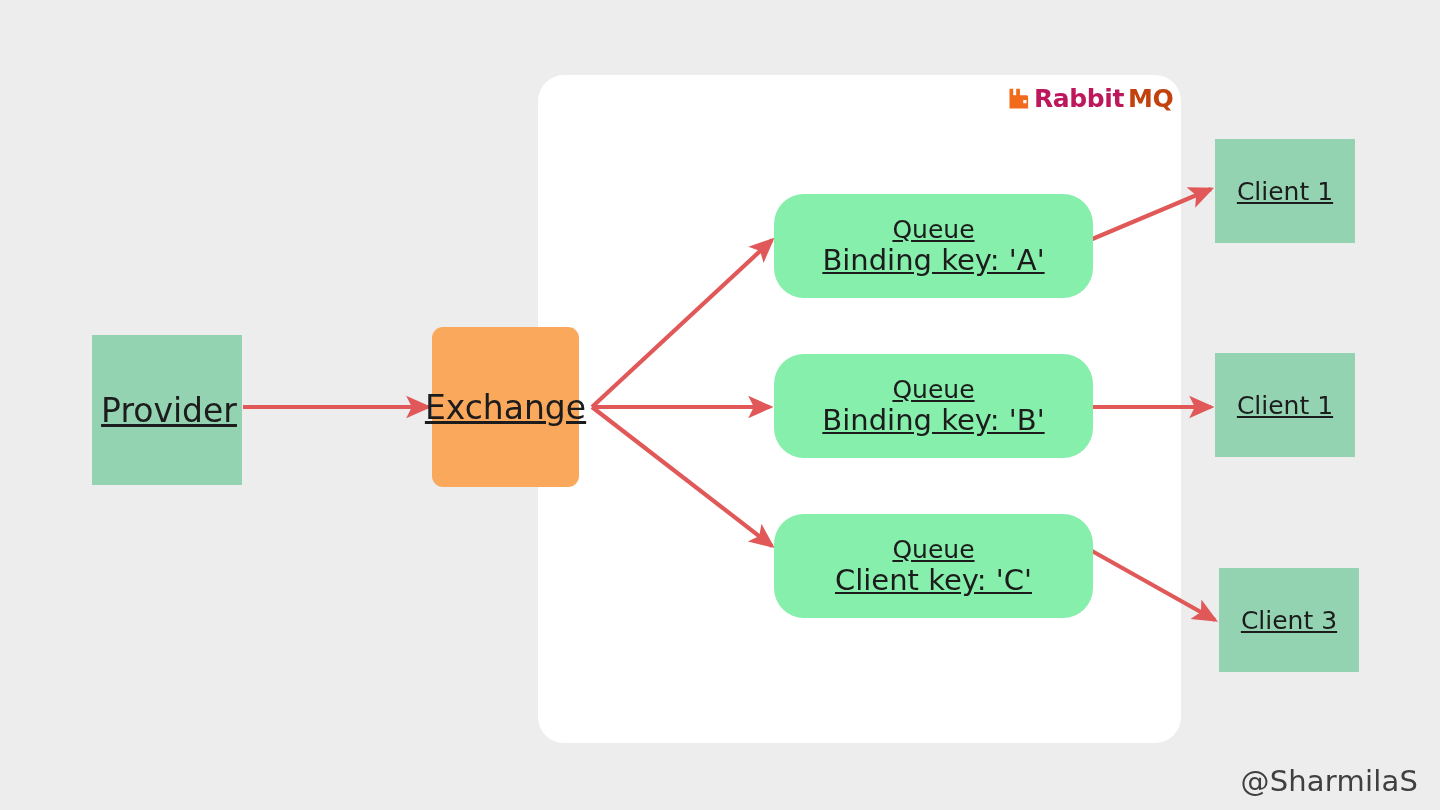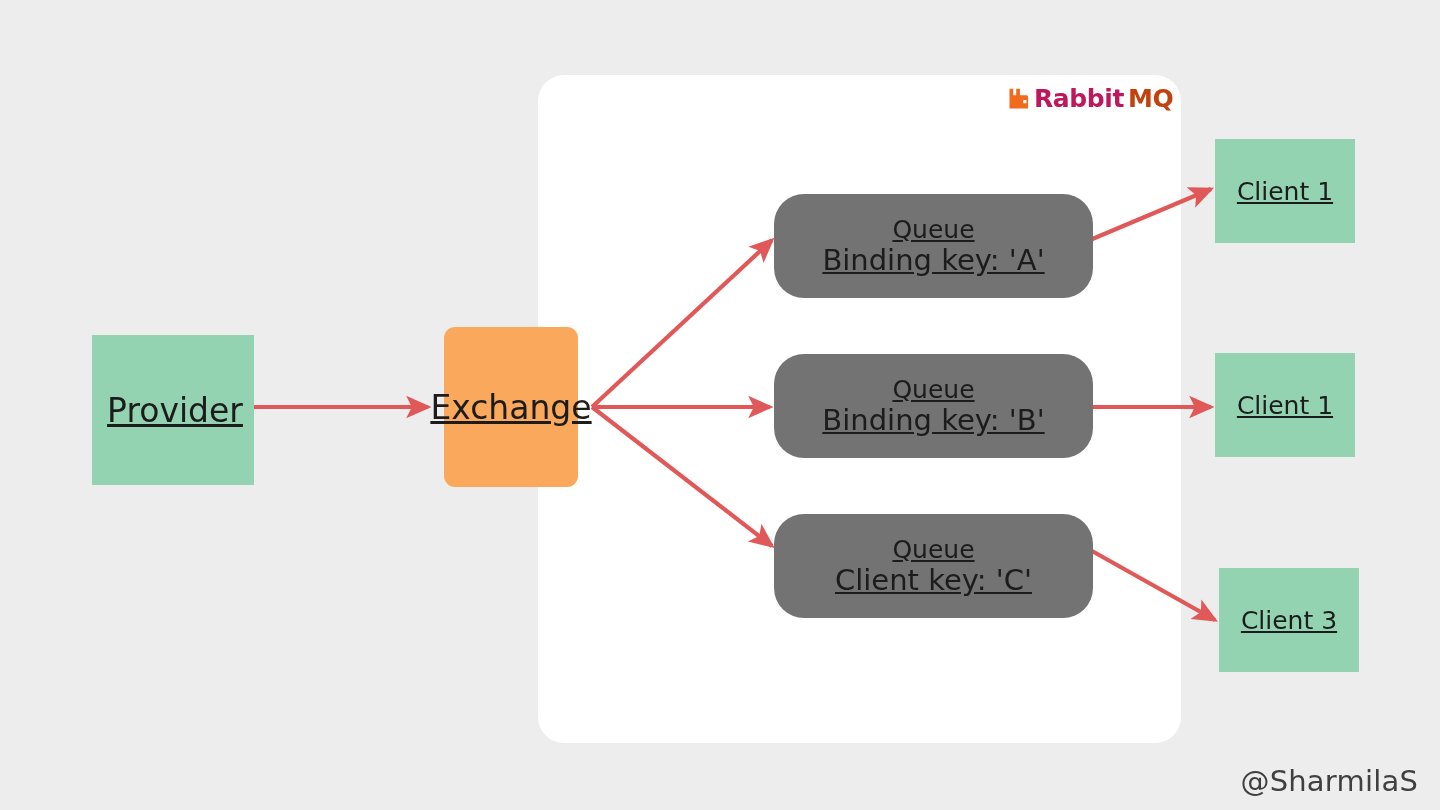--- a/index.html
+++ b/index.html
@@ -72,38 +72,38 @@
     text-decoration: underline;
   }
   .node-green {
     background: #93d3b1;
   }
   .node-orange {
     background: #f9a85c;
     border-radius: 11px;
   }
   .node-yellow {
-    background: #737373;
+    background: #86efac;
     border-radius: 30px;
   }
   .node .label-main {
     white-space: nowrap;
   }
 
   #node-provider {
-    left: 92px; top: 335px; width: 162px; height: 150px;
+    left: 92px; top: 335px; width: 150px; height: 150px;
   }
   #node-provider .label-main {
     font-size: 33px;
     position: relative;
     left: 2px;
   }
 
   #node-exchange {
-    left: 432px; top: 327px; width: 134px; height: 160px; margin-left: 12px;
+    left: 432px; top: 327px; width: 147px; height: 160px;
   }
   #node-exchange .label-main {
     font-size: 33px;
   }
 
   .node-queue {
     left: 774px; width: 319px; height: 104px;
   }
   #node-queue-a { top: 194px; }
   #node-queue-b { top: 354px; }

